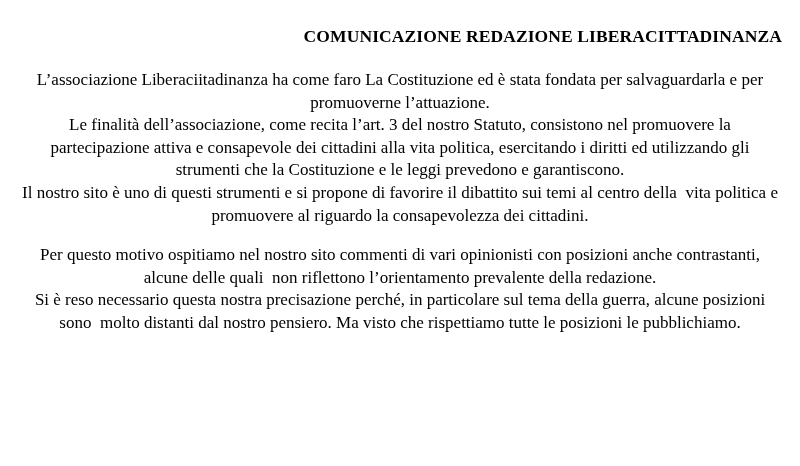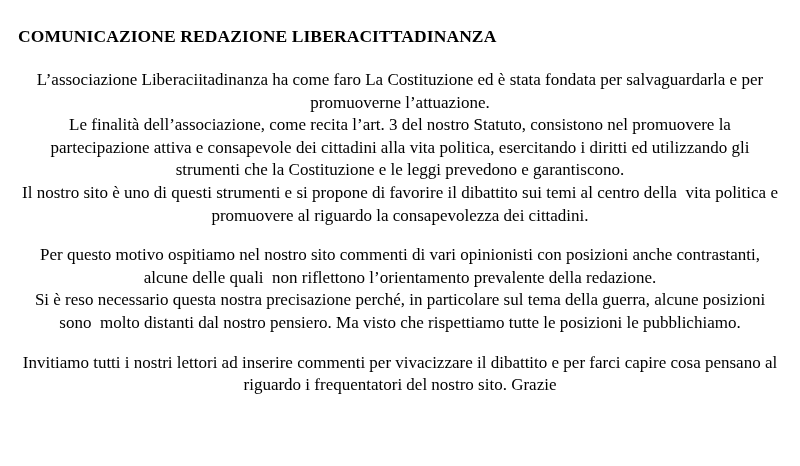--- a/index.html
+++ b/index.html
@@ -15,21 +15,21 @@
     color: #000000;
   }
   .page {
     box-sizing: border-box;
     width: 800px;
     height: 466px;
     padding: 26px 18px 10px 18px;
     background: #ffffff;
   }
   .doc-title {
-    text-align: left;
+    text-align: right;
     font-weight: bold;
     font-size: 17.5px;
     letter-spacing: 0.1px;
     margin: 0 0 22px 0;
     line-height: 1.2;
   }
   .para {
     font-size: 17px;
     line-height: 1.33;
     margin: 0;
@@ -51,15 +51,14 @@
 Le finalità dell’associazione, come recita l’art. 3 del nostro Statuto, consistono nel promuovere la partecipazione attiva e consapevole dei cittadini alla vita politica, esercitando i diritti ed utilizzando gli strumenti che la Costituzione e le leggi prevedono e garantiscono.
 Il nostro sito è uno di questi strumenti e si propone di favorire il dibattito sui temi al centro della  vita politica e promuovere al riguardo la consapevolezza dei cittadini.</p>
 
   <div class="spacer"></div>
 
   <p class="para">Per questo motivo ospitiamo nel nostro sito commenti di vari opinionisti con posizioni anche contrastanti, alcune delle quali  non riflettono l’orientamento prevalente della redazione.
 Si è reso necessario questa nostra precisazione perché, in particolare sul tema della guerra, alcune posizioni sono  molto distanti dal nostro pensiero. Ma visto che rispettiamo tutte le posizioni le pubblichiamo.</p>
 
   <div class="spacer"></div>
 
-  <p class="para">Invitiamo tutti i nostri lettori ad inserire commenti per vivacizzare il dibattito e per farci capire cosa pensano al riguardo i frequentatori del nostro sito. Grazie</p>
 
 </div>
 
 </body></html>

